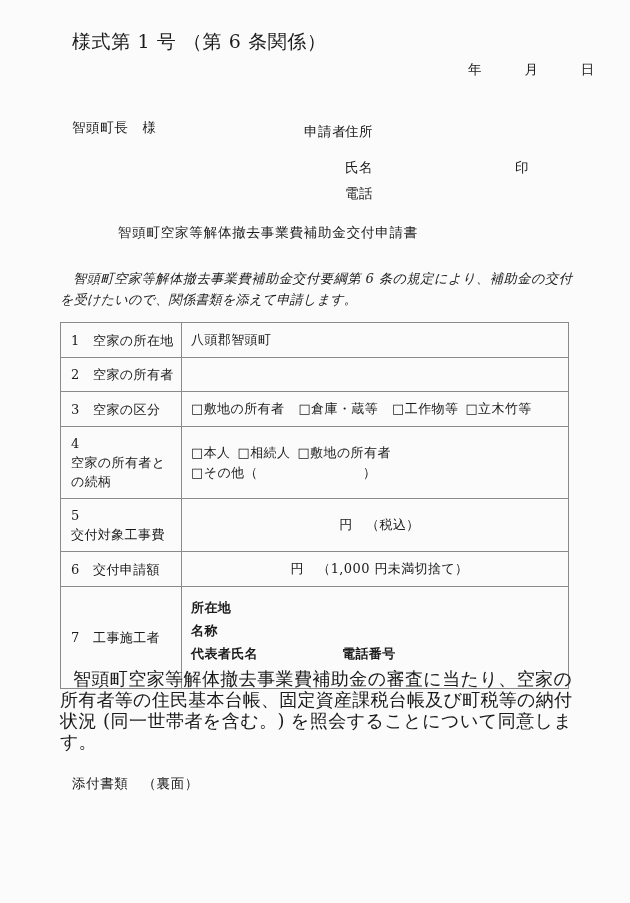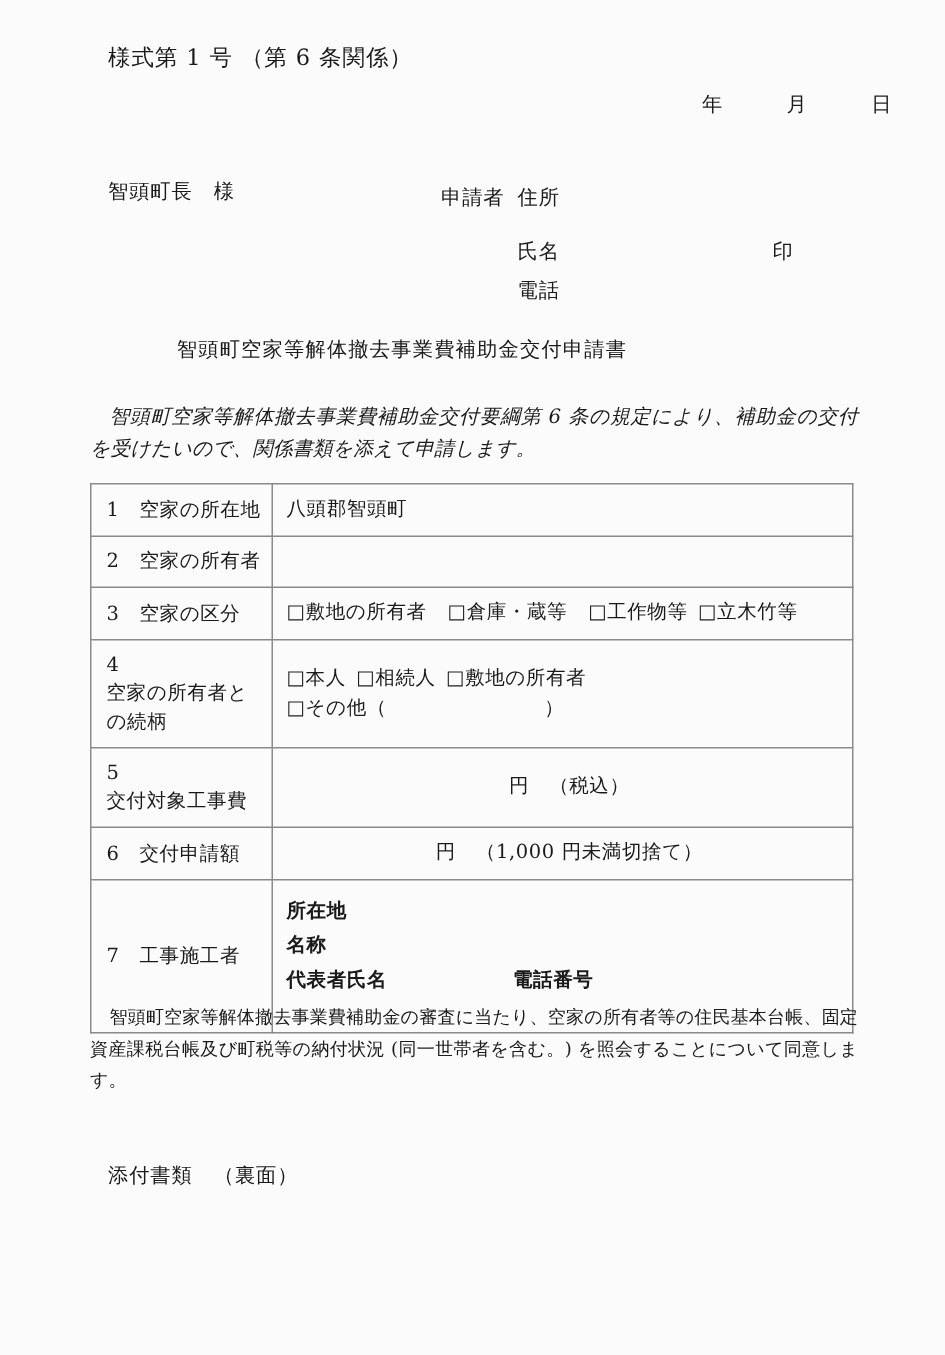--- a/index.html
+++ b/index.html
@@ -21,38 +21,38 @@
     height: 903px;
     box-sizing: border-box;
   }
 
   
   .abs { position: absolute; white-space: pre; }
 
   
   #form-code {
     left: 72px; top: 29px;
-    font-size: 15px;
+    font-size: 19px;
     letter-spacing: 0.6px;
   }
   #date-line {
     left: 468px; top: 61px;
     font-size: 13.5px;
     letter-spacing: 0.6px;
   }
   #addressee {
     left: 72px; top: 95px;
     font-size: 13.5px;
     letter-spacing: 0.6px;
     margin-top: 24px;
   }
 
   
   #applicant-label {
-    left: 294px; top: 123px;
+    left: 304px; top: 123px;
     font-size: 13.5px;
     letter-spacing: 0.6px;
   }
   #applicant-address {
     left: 345px; top: 123px;
     font-size: 13.5px;
     letter-spacing: 0.6px;
   }
   #applicant-name-label {
     left: 345px; top: 159px;
@@ -136,21 +136,21 @@
   .contractor-line { display: block; }
   .contractor-tel {
     display: inline-block;
     margin-left: 84px;
   }
 
   
   #consent-paragraph {
     left: 60px; top: 668px;
     width: 512px;
-    font-size: 12px;
+    font-size: 18px;
     line-height: 21px;
     text-indent: 13px;
     text-align: justify;
     white-space: normal;
     letter-spacing: 0.1px;
   }
 
   
   #signature-row {
     position: absolute;

